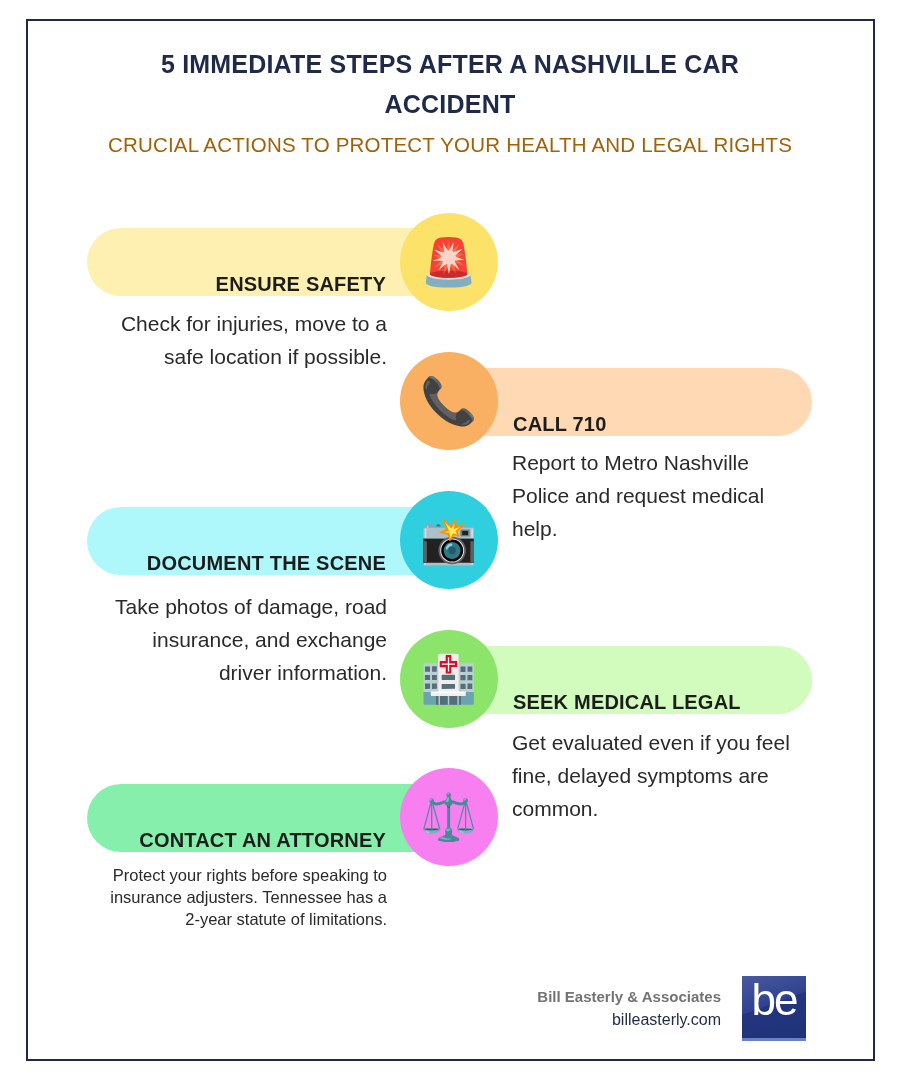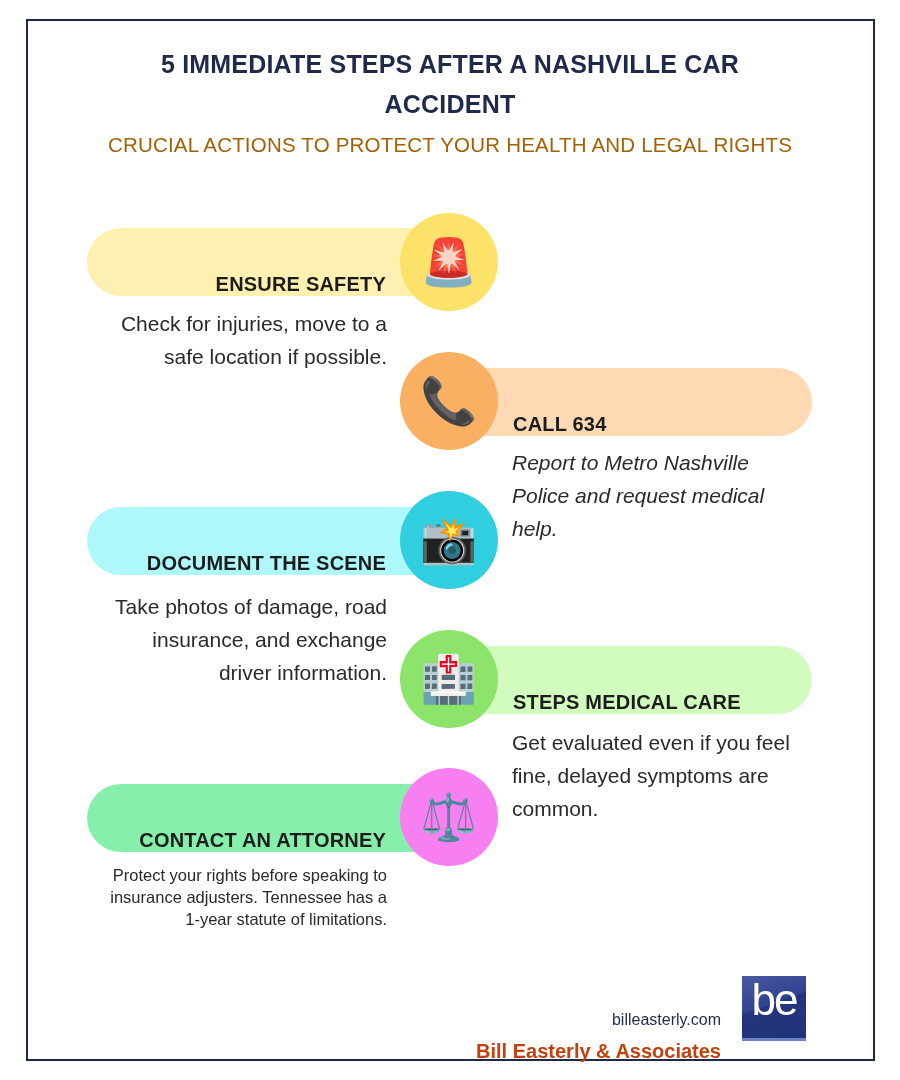--- a/index.html
+++ b/index.html
@@ -37,21 +37,21 @@
   }
 
   .desc {
     position: absolute; font-size: 21px; line-height: 33px; color: #2a2a2a;
   }
   .desc.left { left: 95px; width: 292px; text-align: right; }
   .desc.right { left: 512px; width: 290px; text-align: left; }
   .desc.small { font-size: 16.5px; line-height: 22px; }
 
   .footer-name {
-    position: absolute; right: 179px; top: 1040px; font-weight: bold; font-size: 20px; color: #c2410c;
+    position: absolute; right: 179px; top: 988px; font-weight: bold; font-size: 15px; color: #737373;
   }
   .footer-url {
     position: absolute; right: 179px; top: 1011px; font-size: 16px; color: #1f2a4a;
   }
   .logo {
     position: absolute; left: 742px; top: 976px; width: 64px; height: 65px;
     background: linear-gradient(160deg, #4a5aa0 0%, #2f4290 45%, #24357e 46%, #1f3278 100%);
     border-bottom: 3px solid #6a82c4;
     display: flex; align-items: center; justify-content: center;
     color: #ffffff; font-size: 44px; font-family: "Liberation Sans", sans-serif; letter-spacing: -2px;
@@ -71,48 +71,48 @@
 
 <div class="pill left" style="top: 228px; background: rgb(253, 240, 176);">
   <span>ENSURE SAFETY</span>
 </div>
 <div class="circle" style="top: 213px; background: rgb(253, 226, 106);">
   <span>🚨</span>
 </div>
 <div class="desc left" style="top:307px;">Check for injuries, move to a safe location if possible.</div>
 
 <div class="pill right" style="top: 368px; background: rgb(254, 217, 179);">
-  <span>CALL 634</span>
+  <span>CALL 710</span>
 </div>
 <div class="circle" style="top: 352px; background: rgb(249, 176, 98);">
   <span>📞</span>
 </div>
-<div class="desc right" style="top:446px;font-style:italic;">Report to Metro Nashville Police and request medical help.</div>
+<div class="desc right" style="top:446px;">Report to Metro Nashville Police and request medical help.</div>
 
 <div class="pill left" style="top: 507px; background: rgb(174, 247, 251);">
   <span>DOCUMENT THE SCENE</span>
 </div>
 <div class="circle" style="top: 491px; background: rgb(47, 207, 224);">
   <span>📸</span>
 </div>
 <div class="desc left" style="top:590px;">Take photos of damage, road insurance, and exchange driver information.</div>
 
 <div class="pill right" style="top: 646px; background: rgb(210, 251, 190);">
-  <span>STEPS MEDICAL CARE</span>
+  <span>SEEK MEDICAL LEGAL</span>
 </div>
 <div class="circle" style="top: 630px; background: rgb(140, 229, 106);">
   <span>🏥</span>
 </div>
 <div class="desc right" style="top:726px;">Get evaluated even if you feel fine, delayed symptoms are common.</div>
 
 <div class="pill left" style="top: 784px; background: #86efac;">
   <span>CONTACT AN ATTORNEY</span>
 </div>
 <div class="circle" style="top: 768px; background: rgb(247, 127, 240);">
   <span>⚖️</span>
 </div>
-<div class="desc left small" style="top:864px;">Protect your rights before speaking to insurance adjusters. Tennessee has a 1-year statute of limitations.</div>
+<div class="desc left small" style="top:864px;">Protect your rights before speaking to insurance adjusters. Tennessee has a 2-year statute of limitations.</div>
 
 <div class="footer-name">Bill Easterly &amp; Associates</div>
 <div class="footer-url">billeasterly.com</div>
 <div class="logo">
   <span>be</span>
 </div>
 
 </body></html>

